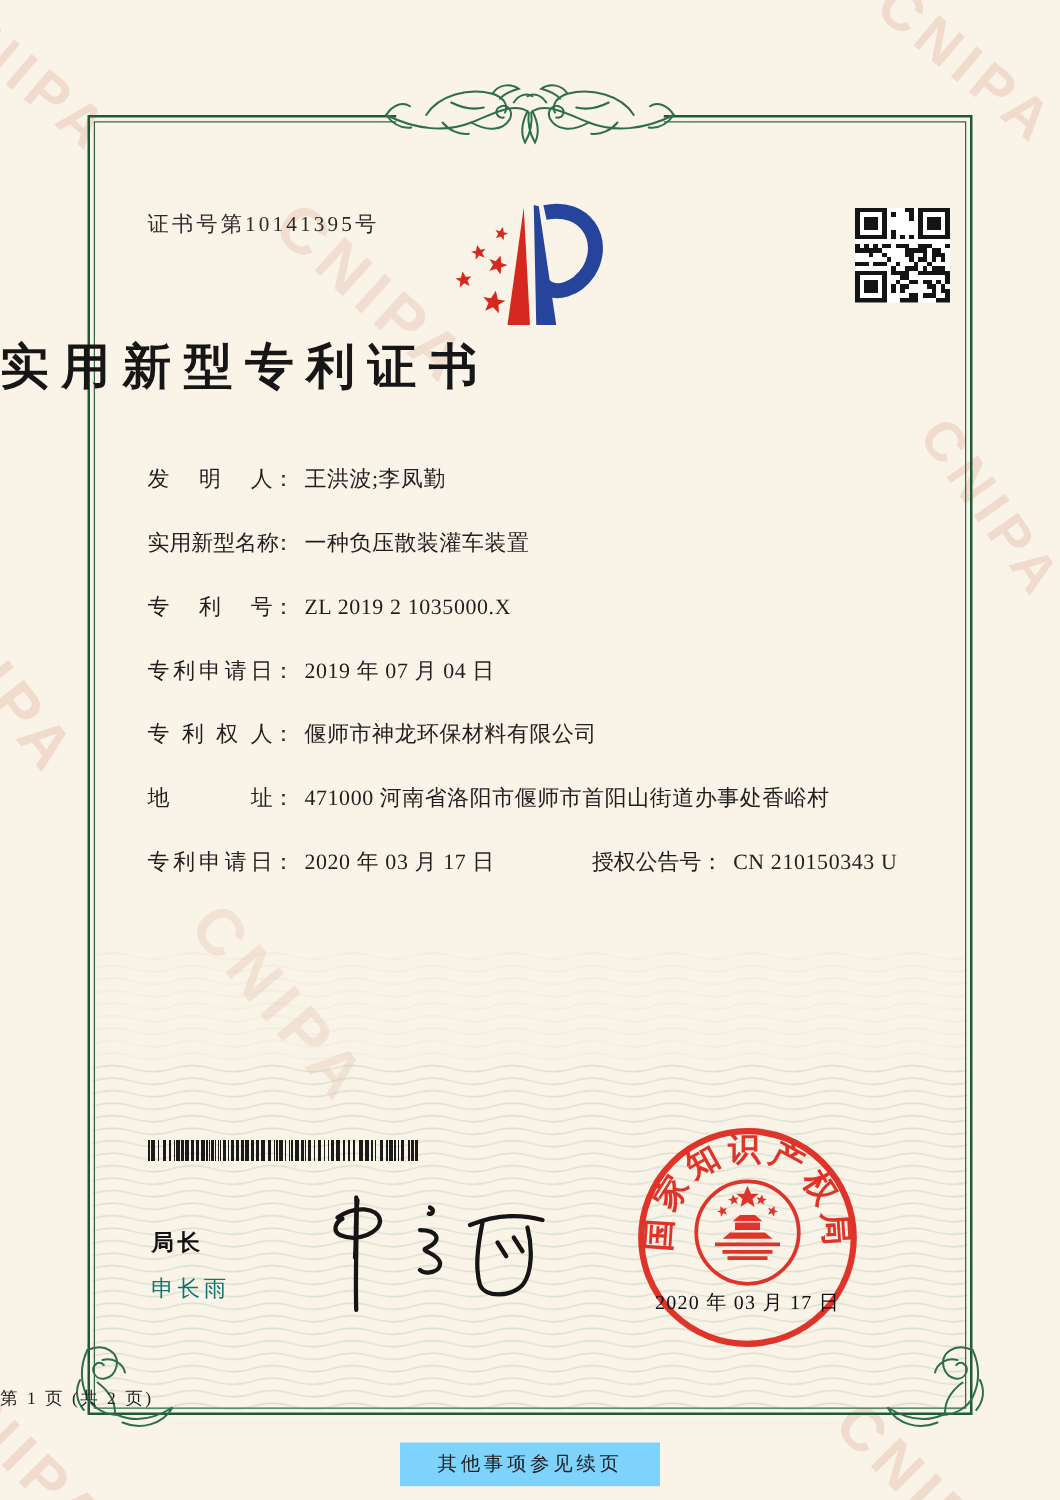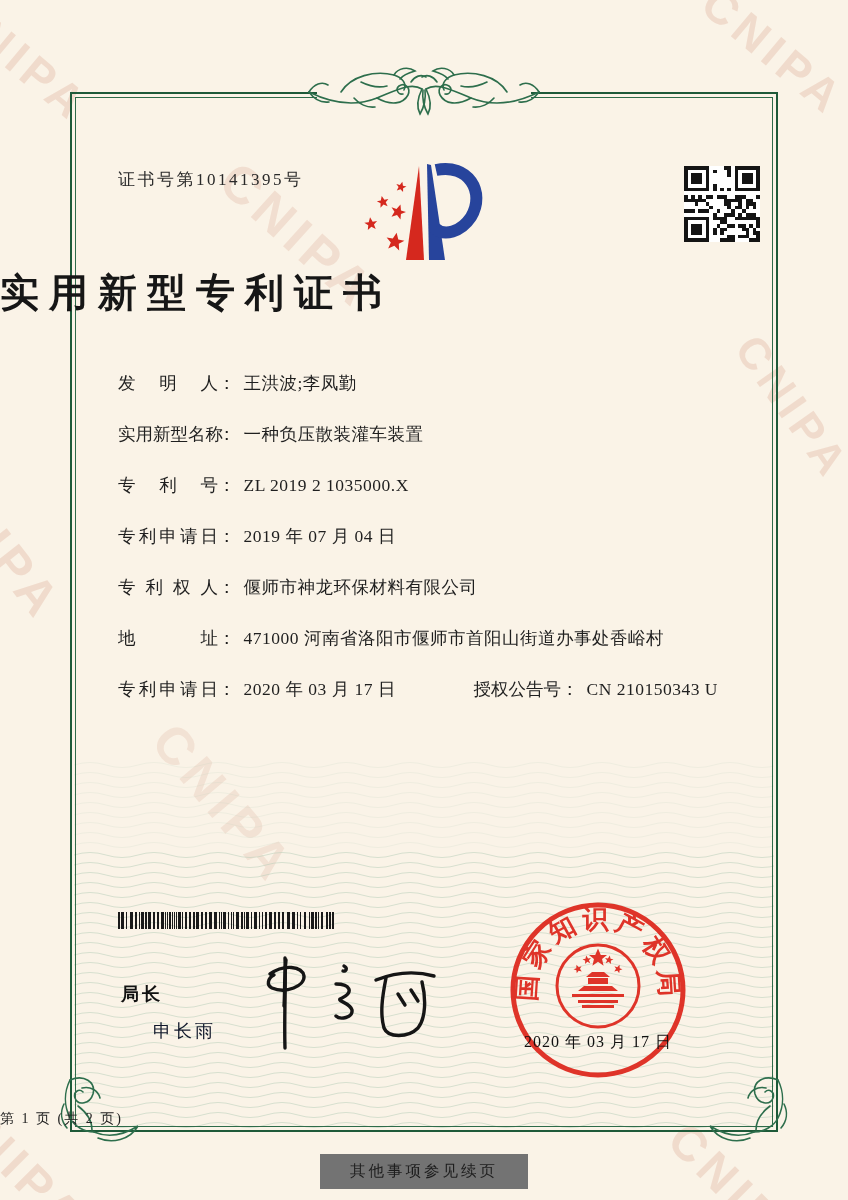--- a/index.html
+++ b/index.html
@@ -43,32 +43,32 @@
   .flbl2{margin-left:24px;}
 
   .body-text{position:absolute;left:118px;top:694px;width:614px;font-size:16.5px;
              line-height:31px;color:#1d1d1d;text-align:justify;}
   .body-text p{margin:0;text-indent:2em;}
 
   .barcode{position:absolute;left:118px;top:896px;}
 
   .sig-title{position:absolute;left:121px;top:966px;font-size:18px;letter-spacing:3px;color:#111;
              font-family:"Liberation Sans","DejaVu Sans",sans-serif;font-weight:bold;}
-  .sig-name{position:absolute;left:121px;top:1003px;font-size:18px;letter-spacing:3px;color:#0f172a;
-             font-family:Liberation Mono, monospace;margin-left:32px;}
+  .sig-name{position:absolute;left:121px;top:1003px;font-size:18px;letter-spacing:3px;color:#0f766e;
+             font-family:Liberation Mono, monospace;}
   .sig-hand{position:absolute;left:258px;top:938px;}
 
   .seal{position:absolute;left:506px;top:898px;z-index:5;opacity:.95;}
   .seal-date{position:absolute;left:500px;top:1032px;width:196px;text-align:center;
              font-size:16px;color:#101010;letter-spacing:1px;z-index:6;}
 
   .page-num{position:absolute;left:0;top:1094px;width:100%;text-align:left;
             font-size:14px;color:#222;letter-spacing:2px;z-index:4;}
   .cont-note{position:absolute;left:50%;transform:translateX(-50%);top:1138px;
-             background:#737373;padding:7px 30px;font-size:15.5px;color:#1d1d1d;
+             background:#7dd3fc;padding:7px 30px;font-size:15.5px;color:#1d1d1d;
              letter-spacing:3px;z-index:4;}
 </style>
 </head>
 <body>
 
 <div class="page">
 
   <div class="wm" style="left:-30px;top:-18px;font-size:46px;transform:rotate(40deg);">CNIPA</div>
   <div class="wm" style="left:726px;top:-24px;font-size:46px;transform:rotate(40deg);">CNIPA</div>
   <div class="wm" style="left:248px;top:150px;font-size:52px;transform:rotate(42deg);opacity:.85;">CNIPA</div>

